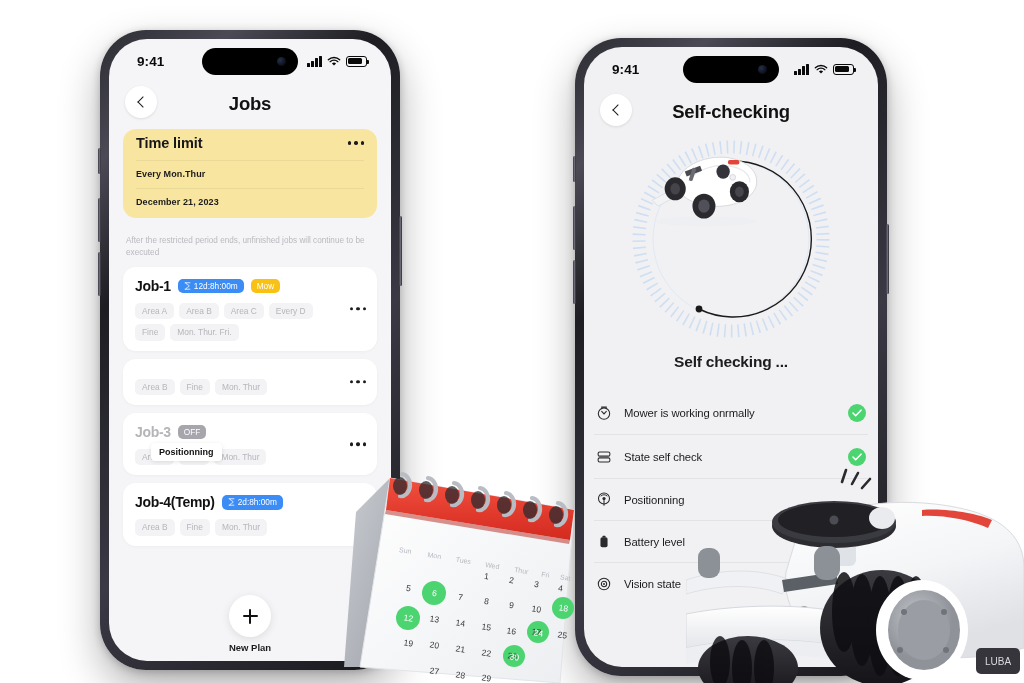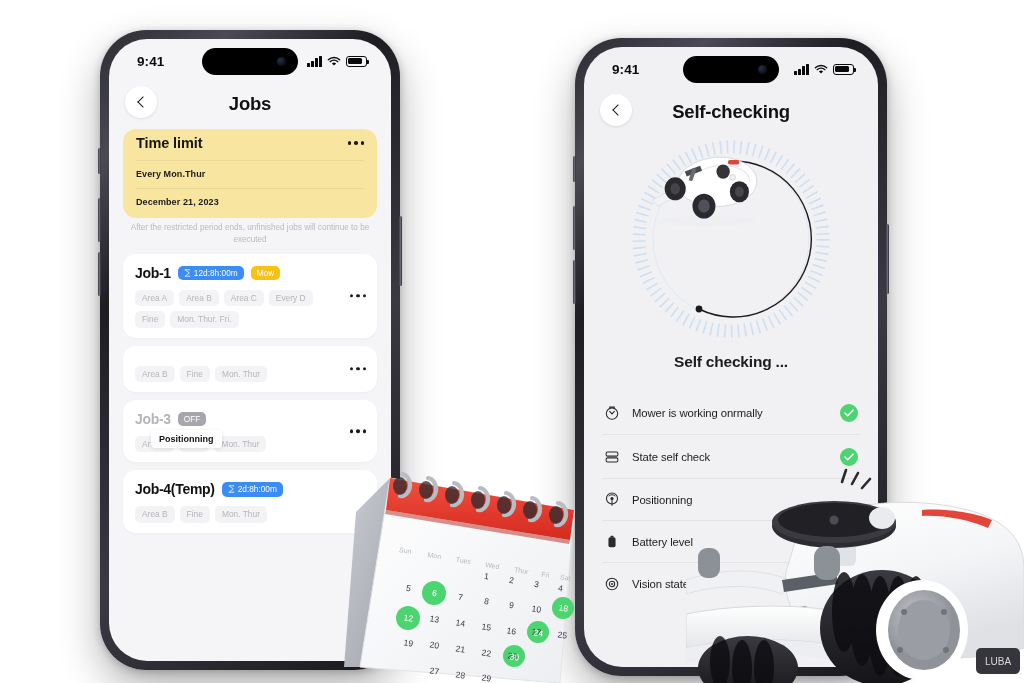--- a/index.html
+++ b/index.html
@@ -86,21 +86,21 @@
     background:#f8e6a0; border-radius: 13px; padding: 6px 13px 11px;
     position:relative;
   }
   .tc-head { display:flex; align-items:center; justify-content:space-between; }
   .tc-title { font-size: 14.5px; font-weight: 700; color:#17171a; letter-spacing:-.1px; }
   .dots { display:flex; gap:3px; align-items:center; }
   .dots i { width:3.4px; height:3.4px; border-radius:50%; background:#1c1c1e; display:block; }
   .tc-div { height:1px; background: rgba(0,0,0,.055); margin: 9px 0 8px; }
   .tc-line { font-size: 9px; font-weight: 700; color:#1a1a1c; letter-spacing:.1px; }
   .tc-note {
-    font-size: 8.2px; line-height: 1.45; color:#b9b9bf; padding: 4px 3px 0; text-align: center;
+    font-size: 8.2px; line-height: 1.45; color:#b9b9bf; padding: 17px 3px 0;
   }
 
   .joblist { margin-top: 8px; }
   .jobcard {
     background:#fff; border-radius: 13px; padding: 11px 12px 10px;
     margin-bottom: 8px; position:relative;
     box-shadow: 0 1px 3px rgba(0,0,0,.035);
   }
   .jc-top { display:flex; align-items:center; gap:7px; }
   .jc-name { font-size: 14px; font-weight: 700; color:#111; letter-spacing:-.3px; white-space:nowrap; }
@@ -148,21 +148,21 @@
   
   .check-body { position:relative; height: calc(100% - 86px); }
   .ring-wrap { position:relative; margin: 6px auto 0; width: 200px; height: 200px; }
   .ring-wrap svg { position:absolute; left:0; top:0; }
   .mower-img { position:absolute; left: 28px; top: 56px; width: 144px; height: 92px; }
 
   .checking-txt {
     text-align:center; font-size: 15.5px; font-weight: 600; color:#1c1c1e;
     margin-top: 14px; letter-spacing:-.2px;
   }
-  .status-list { margin-top: 20px; padding: 0 18px; }
+  .status-list { margin-top: 20px; padding: 0 10px; }
   .srow {
     display:flex; align-items:center; gap: 12px;
     padding: 12.5px 2px;
     border-bottom: 1px solid rgba(0,0,0,.055);
   }
   .srow:last-child { border-bottom:none; }
   .sicon { width: 16px; height: 16px; flex:0 0 auto; color:#2a2a2e; }
   .slabel { font-size: 11.3px; color:#1c1c1e; flex:1; letter-spacing:-.1px; }
   .tick {
     width: 18px; height: 18px; border-radius:50%; background:#4cd471;
@@ -311,20 +311,24 @@
             </div>
             <div class="chips">
               <span class="chip">Area B</span>
               <span class="chip">Fine</span>
               <span class="chip">Mon. Thur</span>
             </div>
           </div>
 
         </div>
 
+        <div class="newplan">
+          <span class="np-circle"></span>
+          <span class="np-label">New Plan</span>
+        </div>
       </div>
     </div>
   </div>
 
   <div class="phone right">
     <span class="btn-side b1"></span>
     <span class="btn-side b2"></span>
     <span class="btn-side b3"></span>
     <span class="btn-side b4"></span>
 

